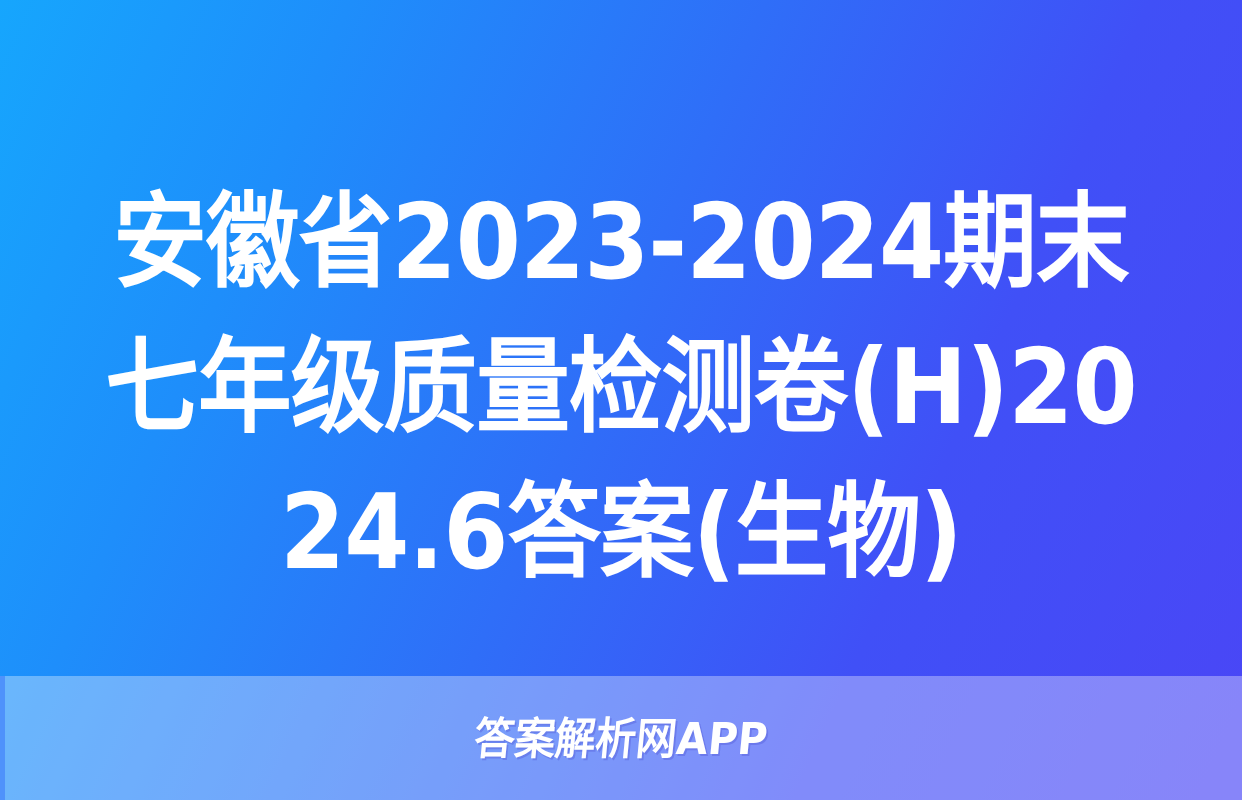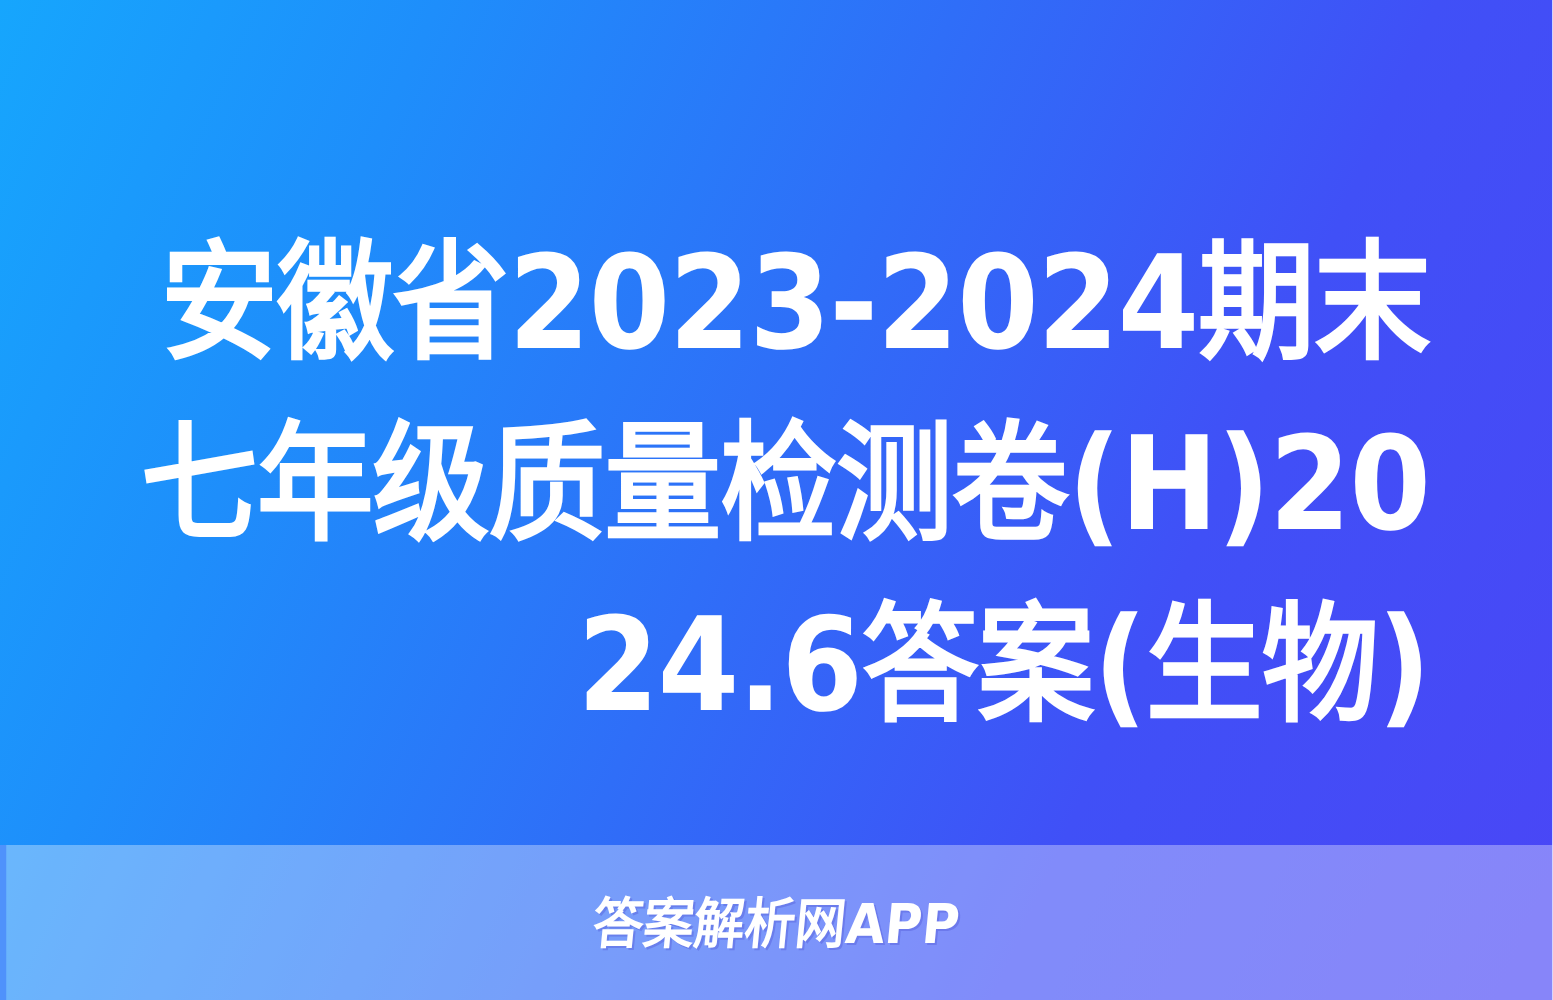--- a/index.html
+++ b/index.html
@@ -31,21 +31,21 @@
                 #4050f7 72%,
                 #4a46f6 100%);
   }
 
   
   #title-block {
     position: absolute;
     left: 0;
     right: 0;
     top: 170px;
-    text-align: right;
+    text-align: center;
     z-index: 3;
     padding: 0 40px;
     box-sizing: border-box;
   }
 
   .title-line {
     display: block;
     color: #ffffff;
     font-family: "DejaVu Sans", "Liberation Sans", sans-serif;
     font-size: 104px;

